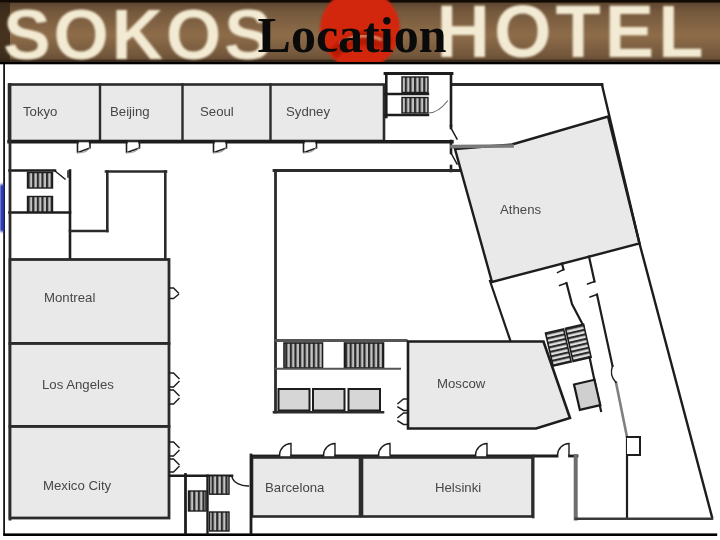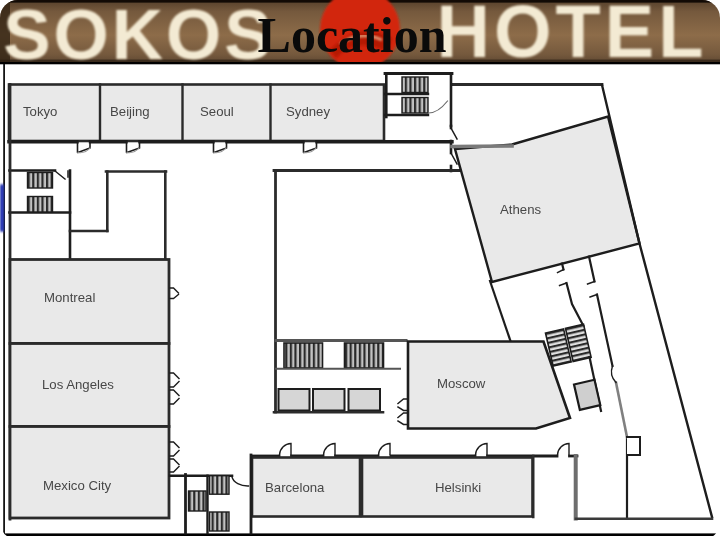--- a/index.html
+++ b/index.html
@@ -1,16 +1,16 @@
 <!DOCTYPE html>
 <html><head>
 <meta charset="utf-8">
 <style>
 html,body{margin:0;padding:0;background:#fff;}
-#page{position:relative;width:720px;height:540px;overflow:hidden;font-family:"Liberation Sans",sans-serif;border-radius:18px;}
+#page{position:relative;width:720px;height:540px;overflow:hidden;font-family:"Liberation Sans",sans-serif;}
 svg{display:block;}
 </style>
 </head>
 <body>
 <div id="page">
 <svg width="720" height="540" viewBox="0 0 720 540" xmlns="http://www.w3.org/2000/svg">
 <defs>
 <linearGradient id="ban" x1="0" y1="0" x2="0" y2="1">
 <stop offset="0" stop-color="#553f2a"></stop>
 <stop offset="0.18" stop-color="#75593d"></stop>

